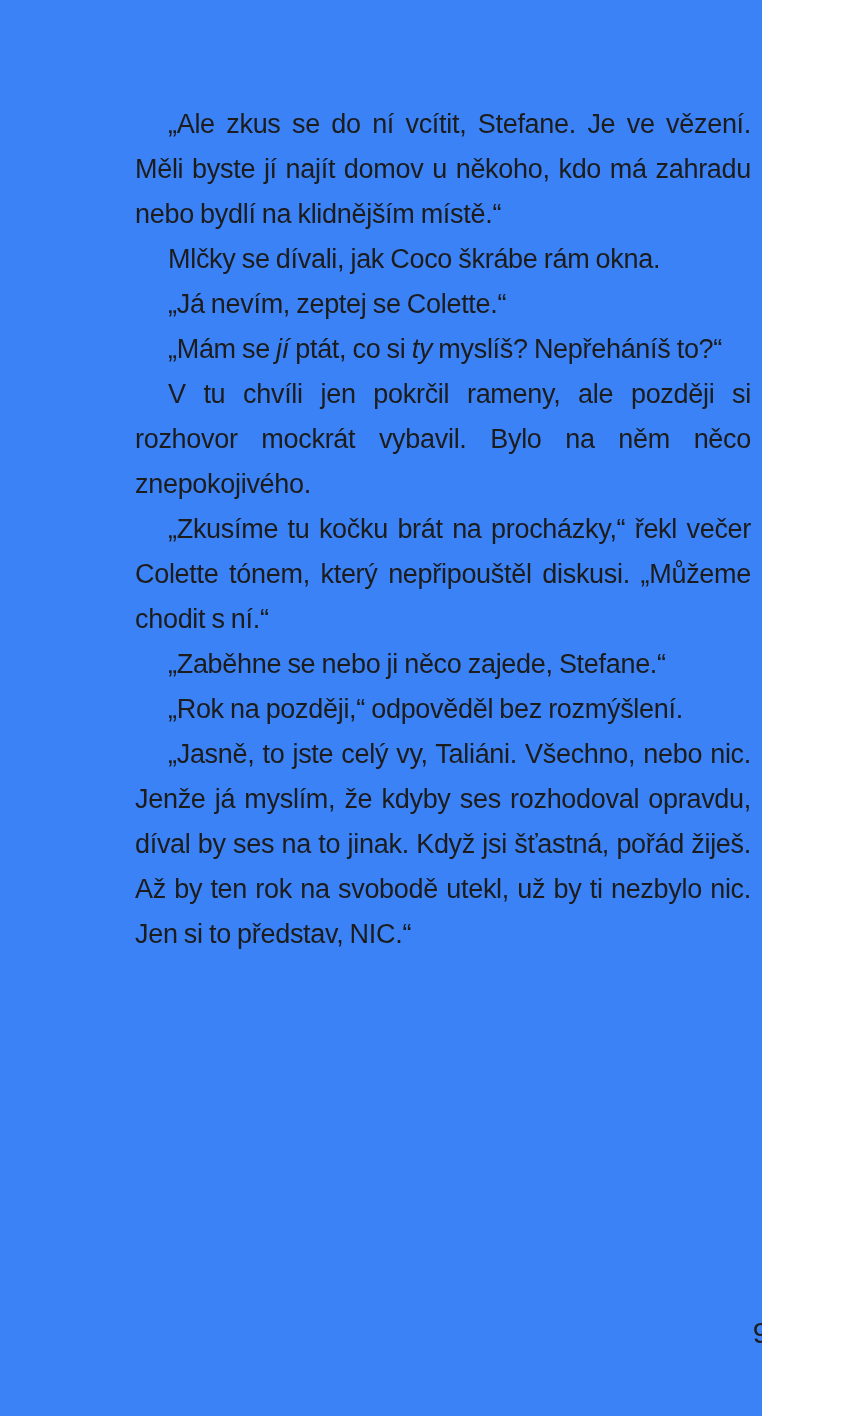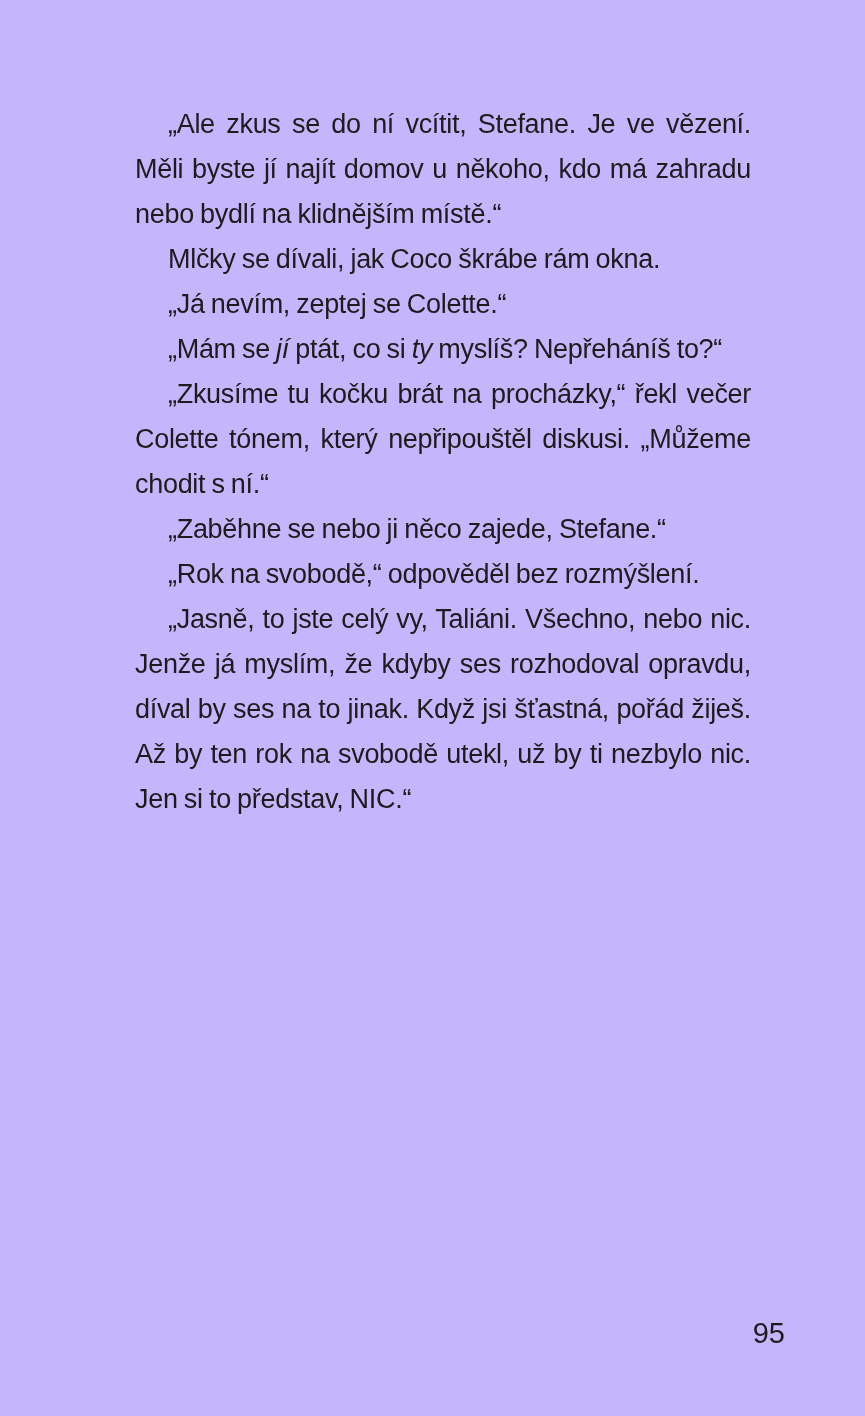--- a/index.html
+++ b/index.html
@@ -2,23 +2,23 @@
 <html lang="cs"><head>
   <meta charset="utf-8">
   <style>
     html, body {
       margin: 0;
       padding: 0;
       background: #ffffff;
     }
     .page {
       position: relative;
-      width: 865px;
+      width: 762px;
       height: 1416px;
-      background: #c4b5fd;
+      background: #3b82f6;
       font-family: "Liberation Sans", sans-serif;
       color: #1c1c1c;
       overflow: hidden;
     }
     .text-block {
       position: absolute;
       left: 135px;
       top: 102px;
       width: 616px;
       font-size: 27px;
@@ -48,19 +48,20 @@
   </style>
 </head>
 <body>
 
 <div class="page">
   <div class="text-block">
       <p><span>„Ale zkus se do ní vcítit, Stefane. Je ve vězení. Měli byste jí najít domov u někoho, kdo má zahradu nebo bydlí na klidnějším místě.“</span></p>
       <p><span>Mlčky se dívali, jak Coco škrábe rám okna.</span></p>
       <p><span>„Já nevím, zeptej se Colette.“</span></p>
       <p><span>„Mám se </span><em>jí</em><span> ptát, co si </span><em>ty</em><span> myslíš? Nepřeháníš to?“</span></p>
+      <p><span>V tu chvíli jen pokrčil rameny, ale později si rozhovor mockrát vybavil. Bylo na něm něco znepokojivého.</span></p>
       <p><span>„Zkusíme tu kočku brát na procházky,“ řekl večer Colette tónem, který nepřipouštěl diskusi. „Můžeme chodit s ní.“</span></p>
       <p><span>„Zaběhne se nebo ji něco zajede, Stefane.“</span></p>
-      <p><span>„Rok na svobodě,“ odpověděl bez rozmýšlení.</span></p>
+      <p><span>„Rok na později,“ odpověděl bez rozmýšlení.</span></p>
       <p><span>„Jasně, to jste celý vy, Taliáni. Všechno, nebo nic. Jenže já myslím, že kdyby ses rozhodoval opravdu, díval by ses na to jinak. Když jsi šťastná, pořád žiješ. Až by ten rok na svobodě utekl, už by ti nezbylo nic. Jen si to představ, NIC.“</span></p>
     </div>
   <div class="page-number">95</div>
 </div>
 
 </body></html>

